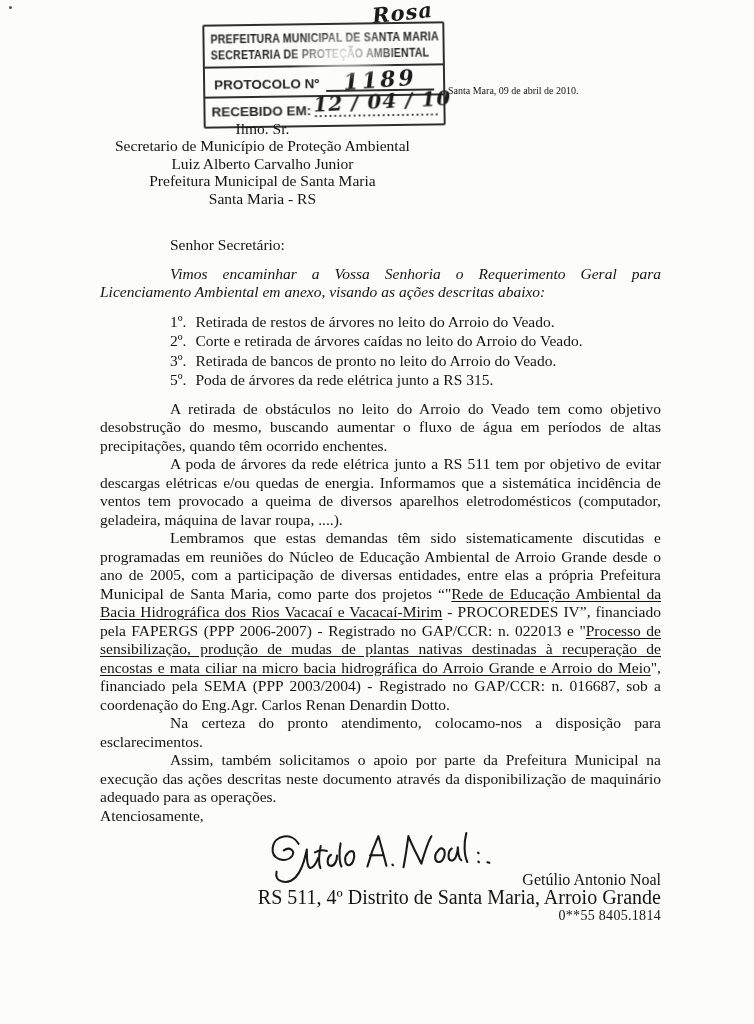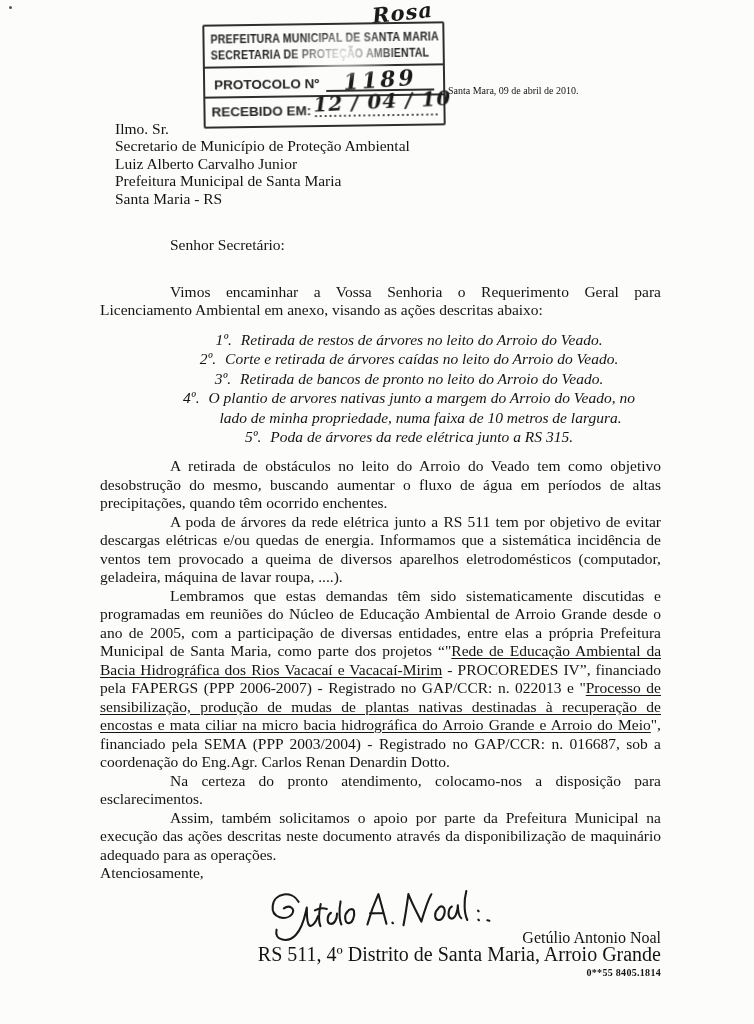--- a/index.html
+++ b/index.html
@@ -59,42 +59,42 @@
     position:absolute;left:108px;top:-7px;font-size:20px;letter-spacing:1px;
     transform:rotate(-2deg);white-space:nowrap;
   }
   .rosa{
     position:absolute;left:372px;top:0px;font-size:21px;letter-spacing:1px;
     transform:rotate(-6deg);
   }
 
   
   .dateline{position:absolute;left:448px;top:85px;font-size:10px;white-space:nowrap;}
-  .recipient{position:absolute;left:115px;top:120px;font-size:15.5px;line-height:17.4px;}
+  .recipient{position:absolute;left:115px;top:120px;font-size:15.5px;line-height:17.4px;text-align:center;}
   .recipient div{white-space:nowrap;}
 
   .body{
     position:absolute;left:100px;top:236px;width:561px;
     font-size:15.5px;line-height:18.5px;text-align:justify;
   }
   .body p{margin:0;text-indent:70px;}
-  .body p.gap{margin-top:28px;}
+  .body p.gap{margin-top:10px;font-style:italic;}
   ul.actions{
-    list-style:none;margin:10px 0 10px 70px;padding:0;width:478px;text-align:center;font-style:italic;
+    list-style:none;margin:10px 0 10px 70px;padding:0;width:478px;text-align:left;
   }
   ul.actions li{padding-left:23px;text-indent:-23px;line-height:19.6px;}
   .li-num{padding-right:9px;}
   .u{text-decoration:underline;text-underline-offset:2px;}
 
   .closing{margin:20px 0 0 53px;text-indent:0 !important;}
   .sigblock{margin-top:0px;text-align:right;line-height:17.6px;}
   .sig-svg{display:block;margin:0 auto -12px auto;transform:rotate(-2deg);}
   .sig-name{font-size:16px;}
   .sig-addr{font-size:20px;font-family:Liberation Serif, serif;}
-  .sig-phone{font-size:10px;font-weight:bold;letter-spacing:0.3px;}
+  .sig-phone{font-size:14px;font-weight:normal;letter-spacing:0.3px;}
 </style>
 </head>
 <body>
 
 <div class="page">
 
   <div class="artifact-dot"></div>
 
   <div class="rosa hand">Rosa</div>
 
@@ -128,21 +128,20 @@
 
   <div class="body">
     <p>Senhor Secretário:</p>
 
     <p class="gap">Vimos encaminhar a Vossa Senhoria o Requerimento Geral para Licenciamento Ambiental em anexo, visando as ações descritas abaixo:</p>
 
     <ul class="actions">
       <li><span class="li-num">1º.</span><span>Retirada de restos de árvores no leito do Arroio do Veado.</span></li>
       <li><span class="li-num">2º.</span><span>Corte e retirada de árvores caídas no leito do Arroio do Veado.</span></li>
       <li><span class="li-num">3º.</span><span>Retirada de bancos de pronto no leito do Arroio do Veado.</span></li>
-      <li><span class="li-num">4º.</span><span>O plantio de arvores nativas junto a margem do Arroio do Veado, no lado de minha propriedade, numa faixa de 10 metros de largura.</span></li>
       <li><span class="li-num">5º.</span><span>Poda de árvores da rede elétrica junto a RS 315.</span></li>
     </ul>
 
     <p>A retirada de obstáculos no leito do Arroio do Veado tem como objetivo desobstrução do mesmo, buscando aumentar o fluxo de água em períodos de altas precipitações, quando têm ocorrido enchentes.</p>
     <p>A poda de árvores da rede elétrica junto a RS 511 tem por objetivo de evitar descargas elétricas e/ou quedas de energia. Informamos que a sistemática incidência de ventos tem provocado a queima de diversos aparelhos eletrodomésticos (computador, geladeira, máquina de lavar roupa, ....).</p>
 
     <p><span>Lembramos que estas demandas têm sido sistematicamente discutidas e programadas em reuniões do Núcleo de Educação Ambiental de Arroio Grande desde o ano de 2005, com a participação de diversas entidades, entre elas a própria Prefeitura Municipal de Santa Maria, como parte dos projetos “"</span><span class="u">Rede de Educação Ambiental da Bacia Hidrográfica dos Rios Vacacaí e Vacacaí-Mirim</span><span> - PROCOREDES IV”, financiado pela FAPERGS (PPP 2006-2007) - Registrado no GAP/CCR: n. 022013 e "</span><span class="u">Processo de sensibilização, produção de mudas de plantas nativas destinadas à recuperação de encostas e mata ciliar na micro bacia hidrográfica do Arroio Grande e Arroio do Meio</span><span>", financiado pela SEMA (PPP 2003/2004) - Registrado no GAP/CCR: n. 016687, sob a coordenação do Eng.Agr. Carlos Renan Denardin Dotto.</span></p>
 
     <p>Na certeza do pronto atendimento, colocamo-nos a disposição para esclarecimentos.</p>
     <p>Assim, também solicitamos o apoio por parte da Prefeitura Municipal na execução das ações descritas neste documento através da disponibilização de maquinário adequado para as operações.</p>

